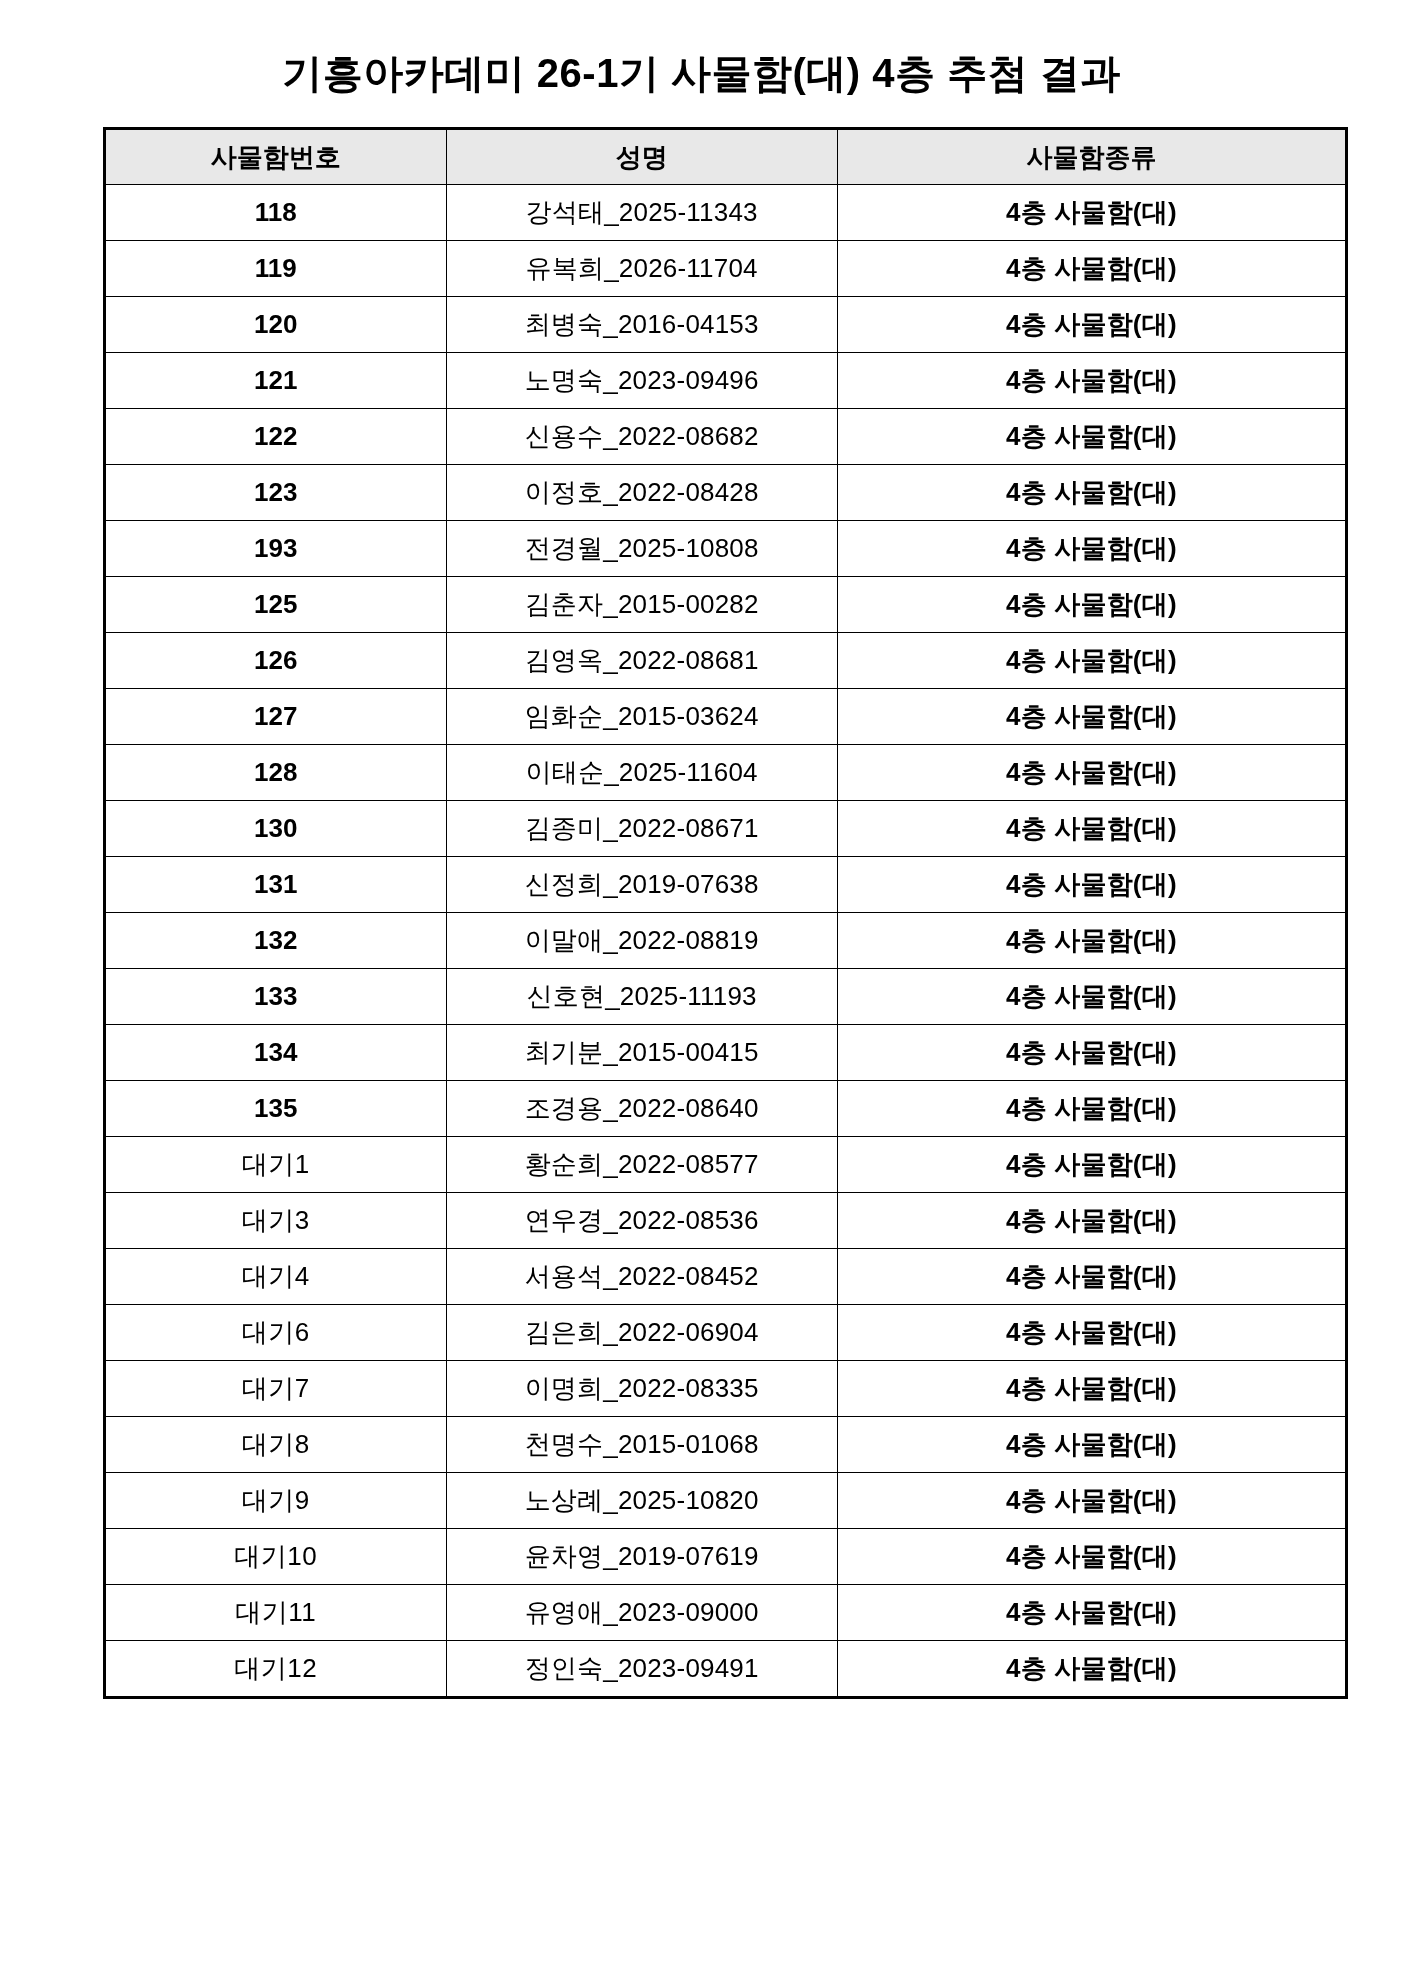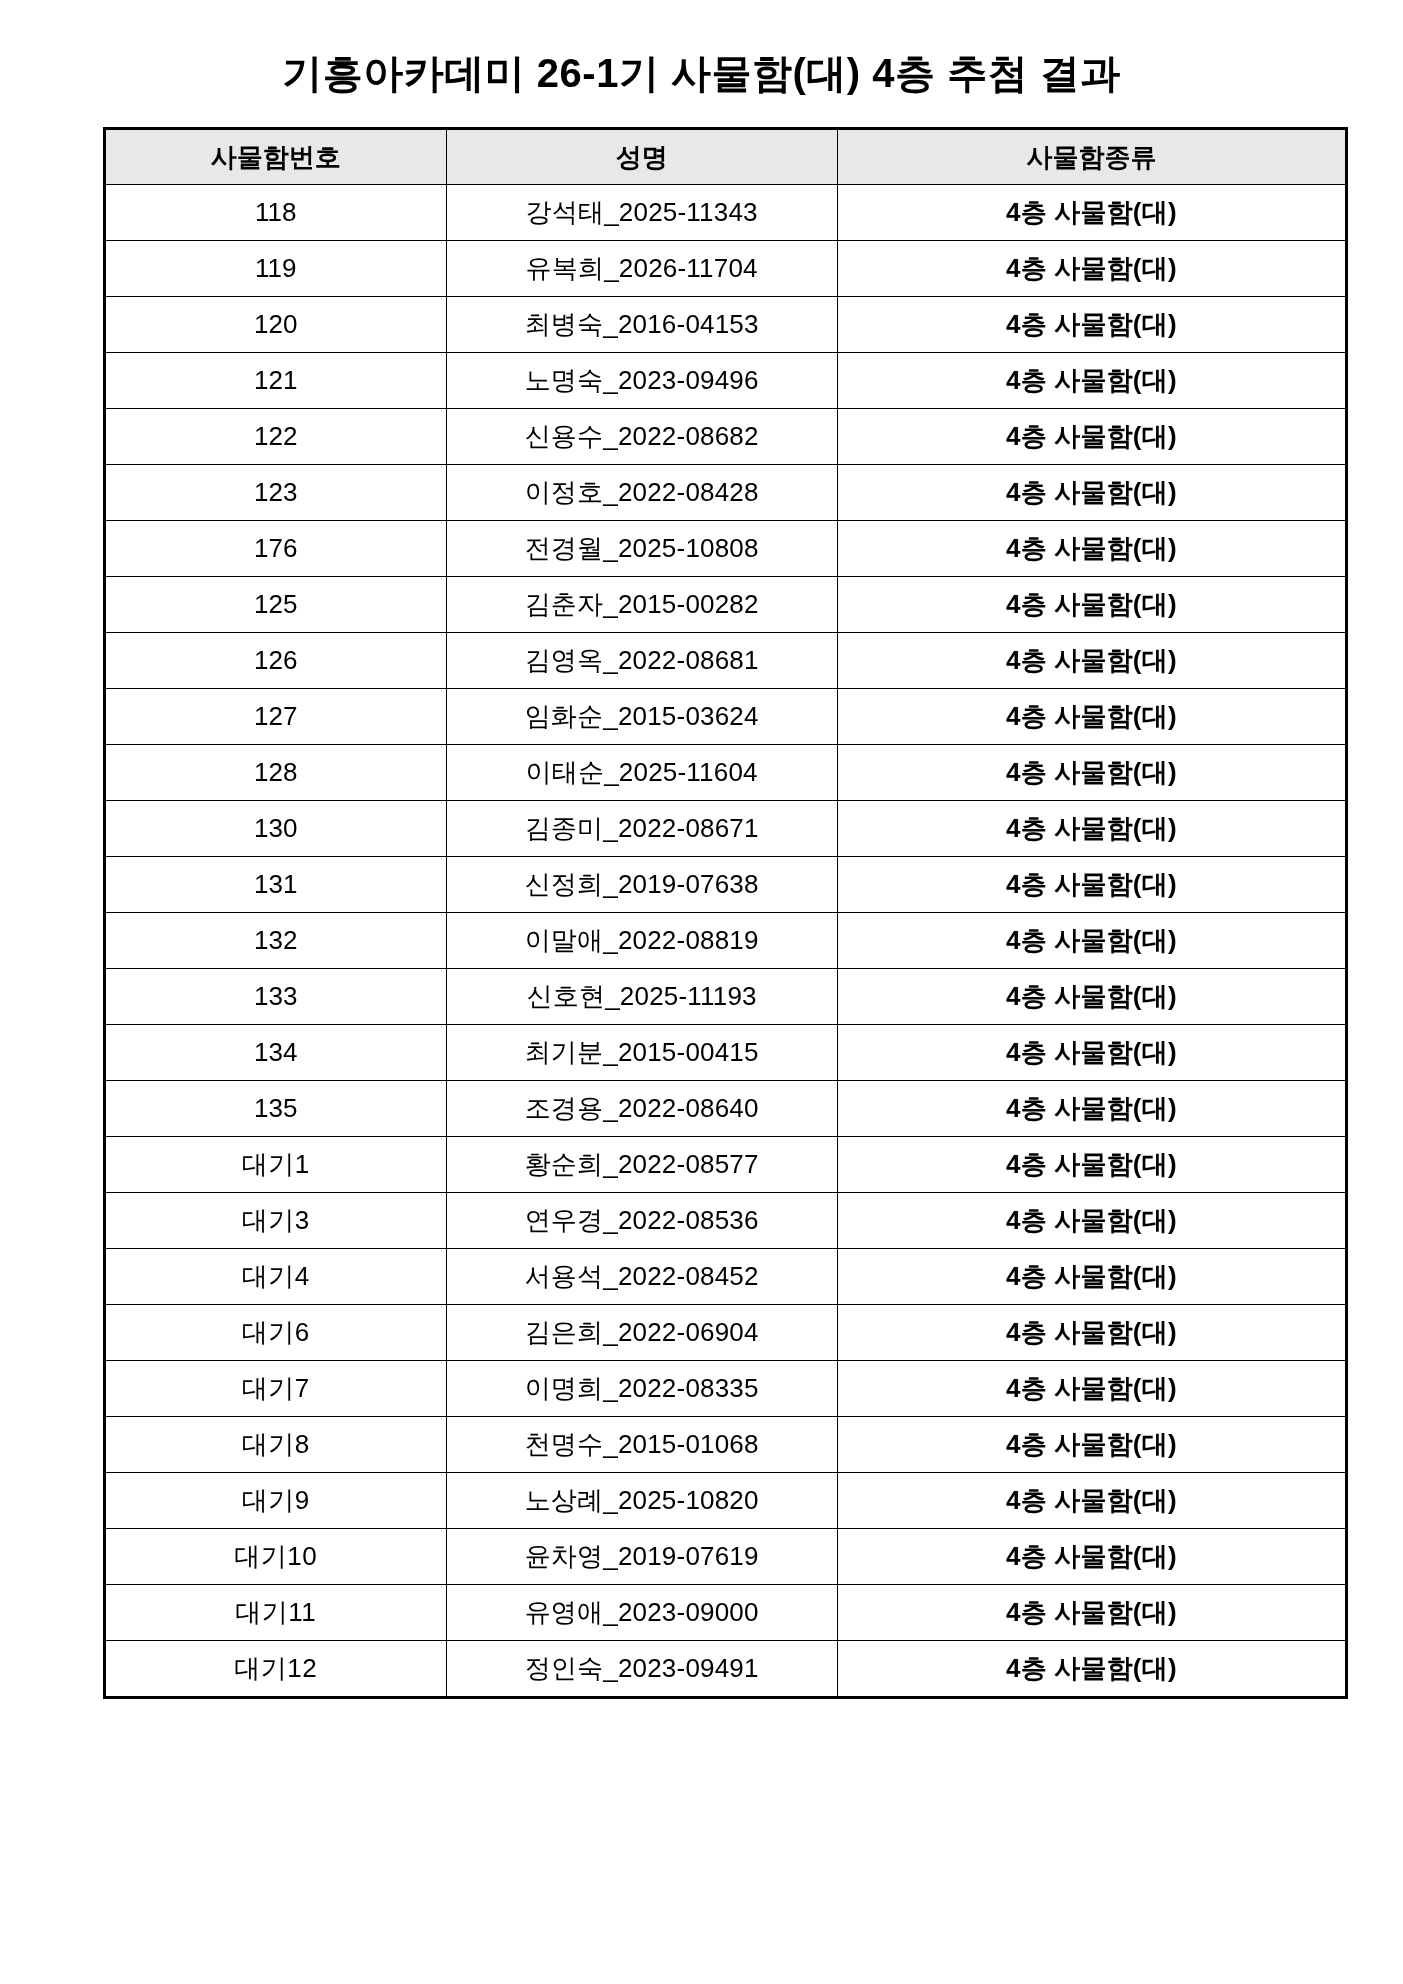--- a/index.html
+++ b/index.html
@@ -59,21 +59,21 @@
   table.locker-table td {
     border: 1.5px solid #000000;
     font-size: 26px;
     height: 55px;
     text-align: center;
     vertical-align: middle;
     padding: 0;
     white-space: nowrap;
   }
   td.col-num {
-    font-weight: normal;
+    font-weight: bold;
   }
   td.col-num.wait {
     font-weight: normal;
     letter-spacing: 0.5px;
   }
   td.col-name {
     font-weight: normal;
     letter-spacing: 0.2px;
   }
   td.col-type {
@@ -127,21 +127,21 @@
             <td class="col-num">122</td>
             <td class="col-name">신용수_2022-08682</td>
             <td class="col-type">4층 사물함(대)</td>
           </tr>
           <tr>
             <td class="col-num">123</td>
             <td class="col-name">이정호_2022-08428</td>
             <td class="col-type">4층 사물함(대)</td>
           </tr>
           <tr>
-            <td class="col-num">176</td>
+            <td class="col-num">193</td>
             <td class="col-name">전경월_2025-10808</td>
             <td class="col-type">4층 사물함(대)</td>
           </tr>
           <tr>
             <td class="col-num">125</td>
             <td class="col-name">김춘자_2015-00282</td>
             <td class="col-type">4층 사물함(대)</td>
           </tr>
           <tr>
             <td class="col-num">126</td>

